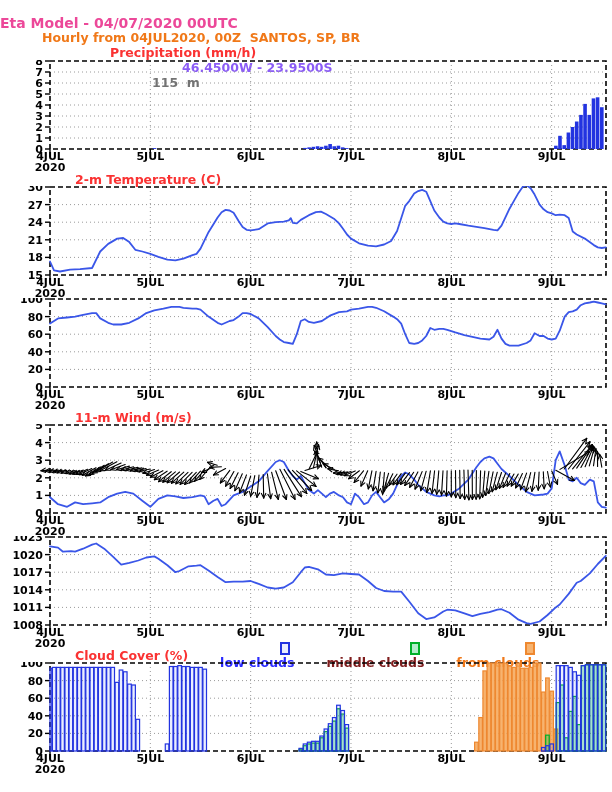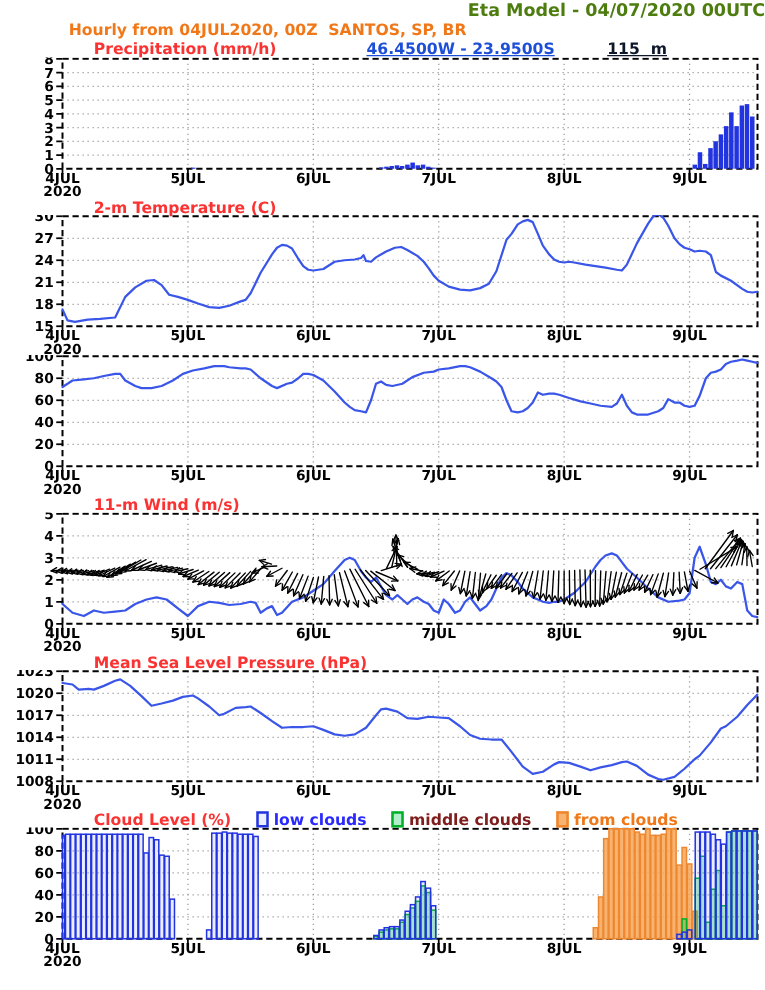--- a/index.html
+++ b/index.html
@@ -1,37 +1,37 @@
 <!DOCTYPE html>
 <html><head>
 <meta charset="utf-8">
 <style>
   html,body{margin:0;padding:0;background:#fff;}
   body{width:612px;height:792px;overflow:hidden;font-family:"DejaVu Sans",sans-serif;}
   .page{position:relative;width:612px;height:792px;}
-  .hdr1{padding-top:2px;text-align:right;color:#4d7c0f;font:bold 14px "DejaVu Sans",sans-serif;height:15px;line-height:15px;}
-  .hdr2{padding-left:55px;color:#f07818;font:bold 12.5px "DejaVu Sans",sans-serif;height:14px;line-height:14px;white-space:pre;}
-  .hdr3{display:flex;padding-left:75px;font:bold 12.5px "DejaVu Sans",sans-serif;height:15px;line-height:15px;}
+  .hdr1{padding-top:16px;text-align:left;color:#ec4899;font:bold 14px "DejaVu Sans",sans-serif;height:15px;line-height:15px;}
+  .hdr2{padding-left:42px;color:#f07818;font:bold 12.5px "DejaVu Sans",sans-serif;height:14px;line-height:14px;white-space:pre;}
+  .hdr3{display:flex;padding-left:110px;font:bold 12.5px "DejaVu Sans",sans-serif;height:15px;line-height:15px;flex-direction:column;}
   .ptitle{color:#fa3232;font:bold 12.5px "DejaVu Sans",sans-serif;white-space:pre;}
-  .coords{color:#1d4ed8;margin-left:72px;white-space:pre;text-decoration:underline;}
-  .elev{color:#0f172a;margin-left:42px;white-space:pre;text-decoration:underline;}
+  .coords{color:#8b5cf6;margin-left:72px;white-space:pre;}
+  .elev{color:#737373;margin-left:42px;white-space:pre;}
   .trow{height:13px;line-height:13px;padding-left:75px;margin-top:1px;display:flex;align-items:center;}
   svg.panel{display:block;}
   .grid{stroke:#9a9a9a;stroke-width:1;stroke-dasharray:1 3;fill:none;}
   .frame{fill:none;stroke:#000;stroke-width:1.6;stroke-dasharray:5 3;}
   .tick{stroke:#000;stroke-width:1.4;}
   .ylab{font:bold 11px "DejaVu Sans",sans-serif;text-anchor:end;fill:#000;}
   .xlab{font:bold 11px "DejaVu Sans",sans-serif;text-anchor:middle;fill:#000;}
   .pbar{fill:#2233e0;}
   .bline{fill:none;stroke:#3a56e8;stroke-width:1.8;stroke-linejoin:round;stroke-linecap:round;}
   .arr{stroke:#000;stroke-width:1.1;stroke-linecap:round;}
   .cb-low{fill:rgba(90,120,255,0.13);stroke:#2233e0;stroke-width:1.2;}
   .cb-middle{fill:rgba(0,200,80,0.30);stroke:#00b028;stroke-width:1.2;}
   .cb-high{fill:rgba(246,166,86,0.85);stroke:#ee8830;stroke-width:1.2;}
-  .lg{display:flex;align-items:center;margin-left:20px;}
+  .lg{display:flex;align-items:flex-end;margin-left:32px;flex-direction:column;}
   .sw{display:inline-block;width:6px;height:9px;border:2px solid;margin-right:4px;}
   .sw-low{border-color:#2233e0;background:rgba(90,120,255,0.13);}
   .sw-middle{border-color:#00b028;background:rgba(0,200,80,0.30);}
   .sw-high{border-color:#ee8830;background:rgba(246,166,86,0.85);}
   .lgl{font:bold 12.5px "DejaVu Sans",sans-serif;}
   .lgl-low{color:#2a2aff;}
   .lgl-middle{color:#7f1d1d;}
   .lgl-high{color:#f07818;}
 </style>
 </head>
@@ -632,23 +632,20 @@
       <line x1="595.9" y1="24.8" x2="597.4" y2="29.6" class="arr"></line>
       <line x1="595.9" y1="24.8" x2="593.1" y2="28.9" class="arr"></line>
       <line x1="597.6" y1="42.5" x2="597.4" y2="27.4" class="arr"></line>
       <line x1="597.4" y1="27.4" x2="599.7" y2="31.9" class="arr"></line>
       <line x1="597.4" y1="27.4" x2="595.3" y2="32.0" class="arr"></line>
       <line x1="601.8" y1="43.2" x2="599.6" y2="30.4" class="arr"></line>
       <line x1="599.6" y1="30.4" x2="602.5" y2="34.5" class="arr"></line>
       <line x1="599.6" y1="30.4" x2="598.2" y2="35.2" class="arr"></line>
     </svg>
 
-  <div class="trow">
-    <span class="ptitle">Mean Sea Level Pressure (hPa)</span>
-  </div>
   <svg class="panel" width="612" height="112" viewBox="0 0 612 112">
       <line x1="50" x2="606" y1="71.4" y2="71.4" class="grid"></line>
       <line x1="50" x2="606" y1="53.8" y2="53.8" class="grid"></line>
       <line x1="50" x2="606" y1="36.2" y2="36.2" class="grid"></line>
       <line x1="50" x2="606" y1="18.599999999999994" y2="18.599999999999994" class="grid"></line>
       <line x1="150.33022357760254" x2="150.33022357760254" y1="1" y2="89" class="grid"></line>
       <line x1="250.66044715520508" x2="250.66044715520508" y1="1" y2="89" class="grid"></line>
       <line x1="350.9906707328076" x2="350.9906707328076" y1="1" y2="89" class="grid"></line>
       <line x1="451.32089431041015" x2="451.32089431041015" y1="1" y2="89" class="grid"></line>
       <line x1="551.6511178880127" x2="551.6511178880127" y1="1" y2="89" class="grid"></line>
@@ -675,21 +672,21 @@
       <line x1="350.9906707328076" x2="350.9906707328076" y1="89" y2="93" class="tick"></line>
       <text x="350.9906707328076" y="100" class="xlab">7JUL</text>
       <line x1="451.32089431041015" x2="451.32089431041015" y1="89" y2="93" class="tick"></line>
       <text x="451.32089431041015" y="100" class="xlab">8JUL</text>
       <line x1="551.6511178880127" x2="551.6511178880127" y1="89" y2="93" class="tick"></line>
       <text x="551.6511178880127" y="100" class="xlab">9JUL</text>
       <polyline points="50.0,10.4 58.0,11.6 63.0,15.7 71.1,15.1 75.1,15.7 83.1,12.7 92.1,8.6 96.2,7.5 104.2,12.7 113.2,20.9 121.2,28.6 129.3,26.8 138.3,24.5 146.3,21.5 154.3,20.4 158.4,22.7 167.4,29.2 175.4,36.2 179.4,35.0 188.5,30.3 196.5,29.7 200.5,29.2 208.5,34.4 217.6,40.9 225.6,46.2 233.6,45.6 242.6,45.6 250.7,45.0 258.7,47.9 267.7,51.5 275.7,52.6 283.8,51.5 292.8,46.2 300.8,36.2 304.8,31.5 308.9,30.9 317.9,33.3 325.9,38.5 333.9,39.1 343.0,37.4 351.0,38.0 359.0,38.5 368.0,45.0 376.1,52.0 384.1,55.0 393.1,55.6 401.2,55.6 409.2,65.5 418.2,77.3 426.2,83.1 434.3,81.4 443.3,75.5 447.3,73.7 455.3,74.3 464.4,77.3 472.4,80.2 480.4,77.9 489.4,76.1 497.5,73.7 501.5,73.2 509.5,76.7 518.5,83.7 526.6,87.2 530.6,87.8 539.6,85.5 547.6,79.0 555.7,71.4 559.7,68.5 568.7,57.9 576.7,46.8 580.7,45.0 589.8,37.4 597.8,28.0 605.8,19.8" class="bline"></polyline>
     </svg>
 
   <div class="trow">
-    <span class="ptitle">Cloud Level (%)</span>
+    <span class="ptitle">Cloud Cover (%)</span>
     <span class="lg">
       <i class="sw sw-low"></i>
       <span class="lgl lgl-low">low clouds</span>
     </span>
     <span class="lg">
       <i class="sw sw-middle"></i>
       <span class="lgl lgl-middle">middle clouds</span>
     </span>
     <span class="lg">
       <i class="sw sw-high"></i>

